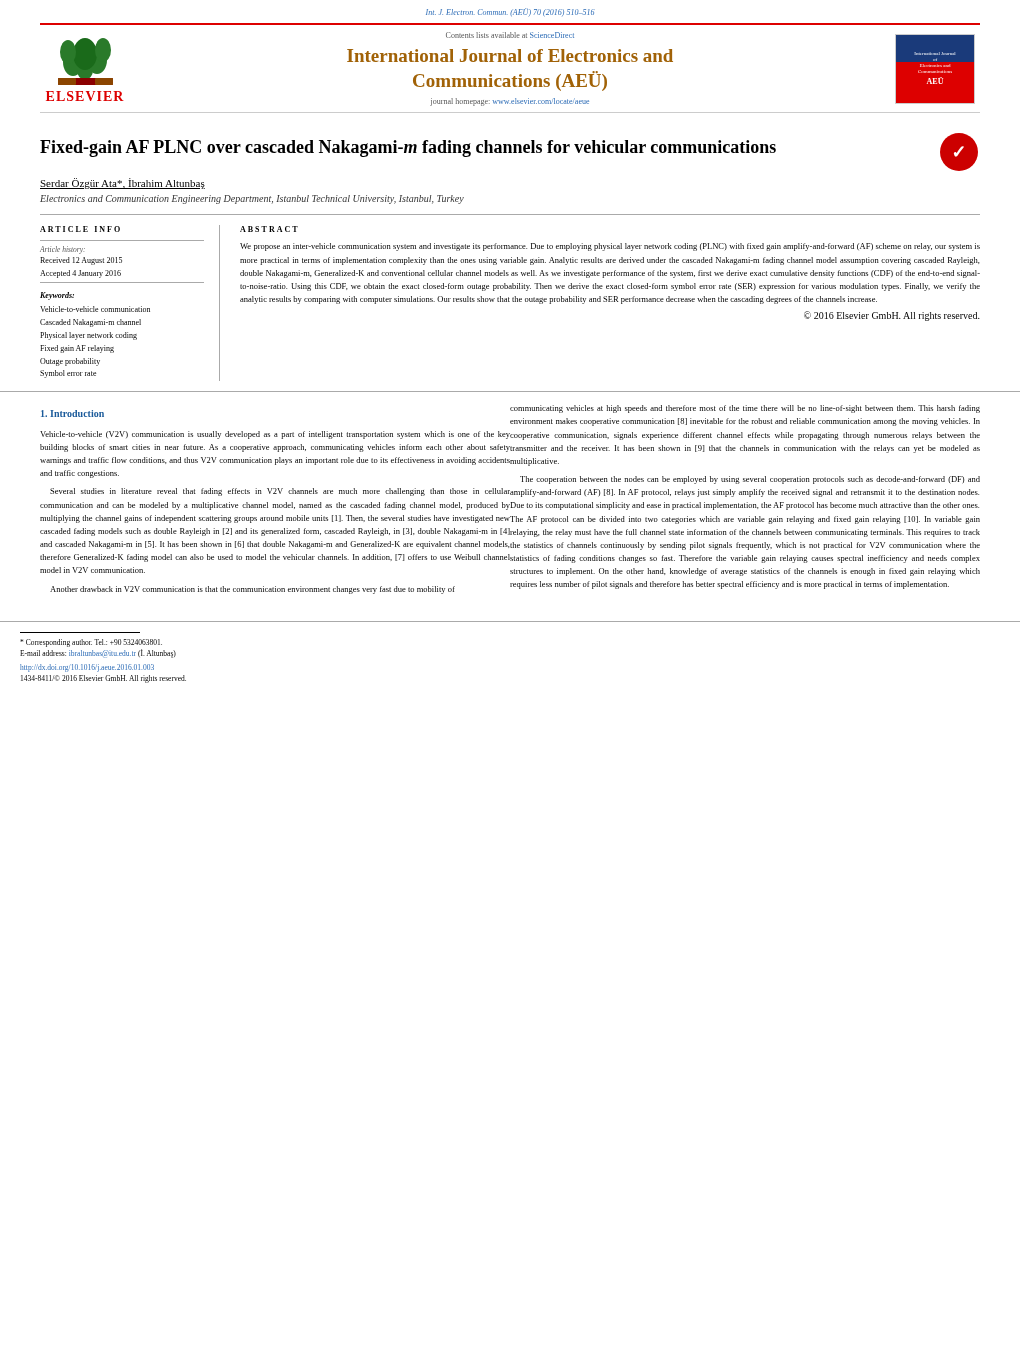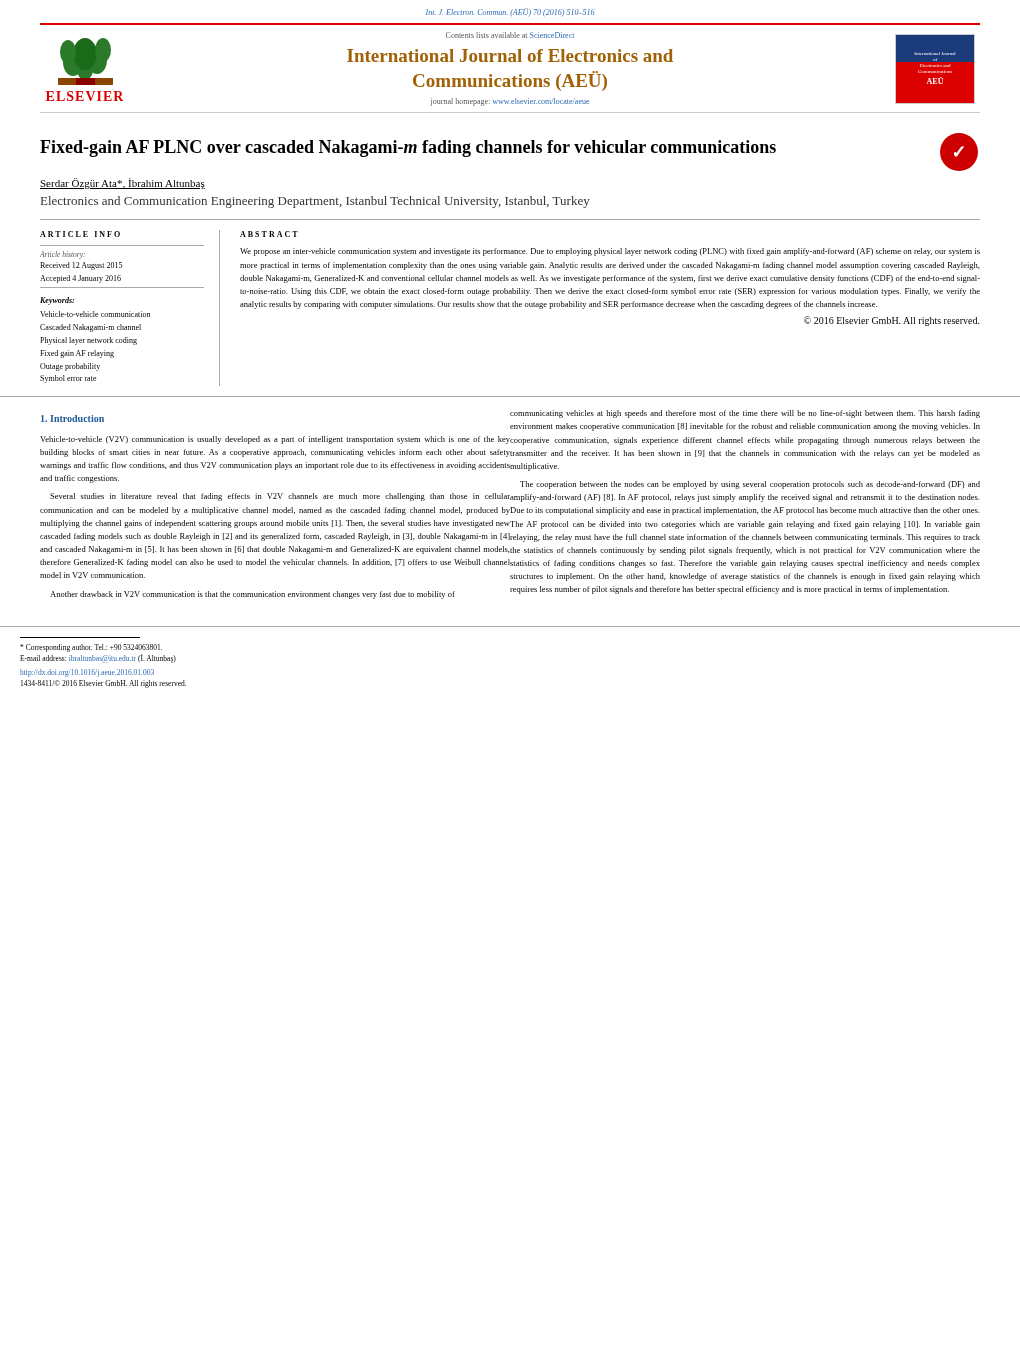--- a/index.html
+++ b/index.html
@@ -164,21 +164,22 @@
     }
 
     .authors {
       font-size: 11px;
       margin-bottom: 4px;
       color: #000;
       text-decoration: underline;
     }
 
     .affiliation {
-      font-size: 13px;
+      font-size: 10px;
+      font-style: italic;
       color: #333;
       margin-bottom: 10px;
     }
 
     .article-info-abstract {
       display: flex;
       border-top: 1px solid #aaa;
       padding-top: 10px;
       gap: 20px;
     }

